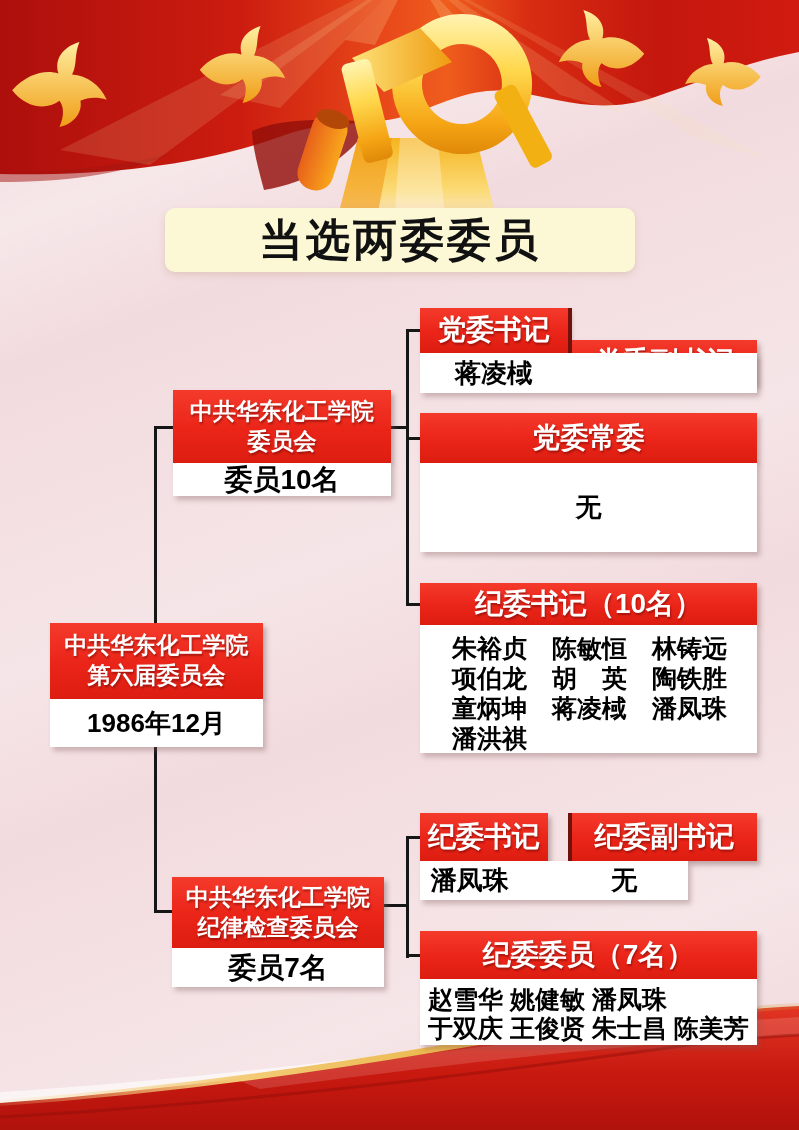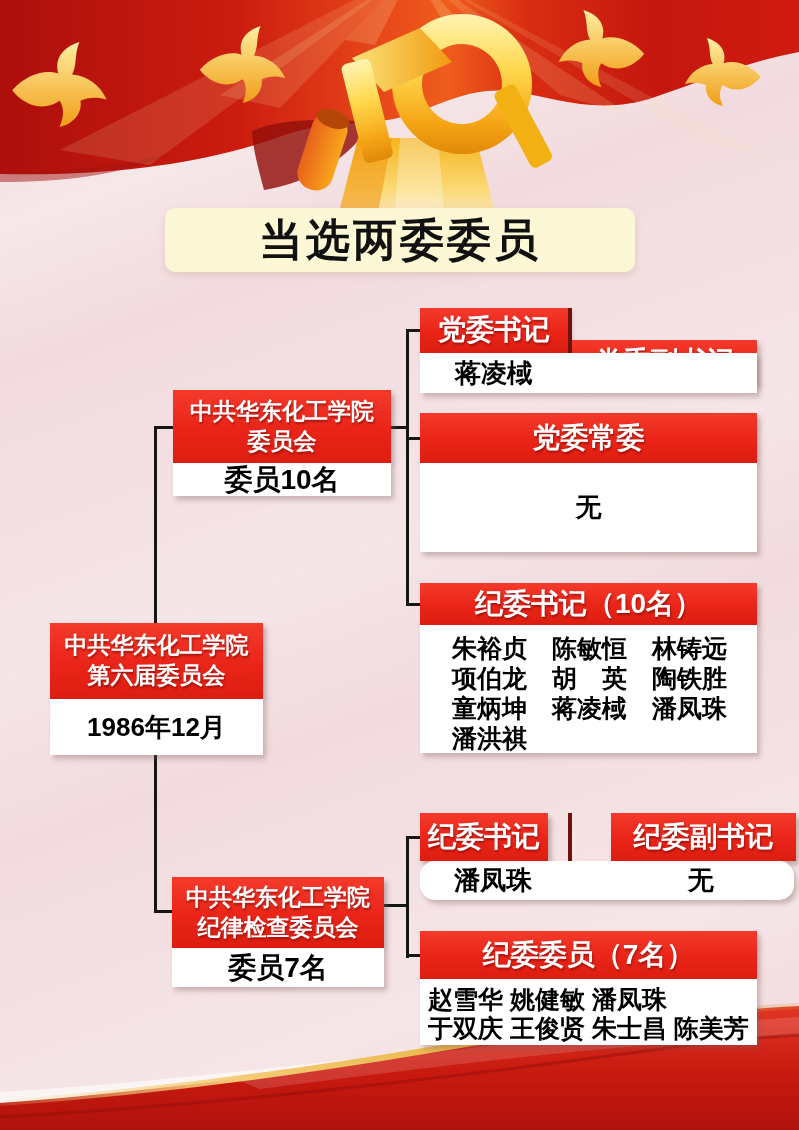--- a/index.html
+++ b/index.html
@@ -138,21 +138,21 @@
 
   <div class="conn" style="left:384px;top:904px;width:24px;height:3px;"></div>
   <div class="conn" style="left:406px;top:836px;width:3px;height:122px;"></div>
   <div class="conn" style="left:406px;top:836px;width:16px;height:3px;"></div>
   <div class="conn" style="left:406px;top:954px;width:16px;height:3px;"></div>
 
   <div class="red-box fs23" style="left:50px;top:623px;width:213px;height:76px;">
     <div>中共华东化工学院</div>
     <div>第六届委员会</div>
   </div>
-  <div class="white-box fs26" style="left:50px;top:699px;width:213px;height:56px;">1986年12月</div>
+  <div class="white-box fs26" style="left:50px;top:699px;width:213px;height:48px;">1986年12月</div>
 
   <div class="red-box fs23" style="left:173px;top:390px;width:218px;height:73px;">
     <div>中共华东化工学院</div>
     <div>委员会</div>
   </div>
   <div class="white-box fs24" style="left:173px;top:463px;width:218px;height:33px;">委员10名</div>
 
   <div class="red-box fs24" style="left:420px;top:308px;width:148px;height:45px;">党委书记</div>
   <div class="divider" style="left:568px;top:308px;width:4px;height:45px;"></div>
   <div class="red-box fs24" style="left:572px;top:308px;width:185px;height:45px;margin-top:32px;">党委副书记</div>
@@ -172,22 +172,22 @@
   </div>
 
   <div class="red-box fs23" style="left:172px;top:877px;width:212px;height:71px;">
     <div>中共华东化工学院</div>
     <div>纪律检查委员会</div>
   </div>
   <div class="white-box fs24" style="left:172px;top:948px;width:212px;height:39px;">委员7名</div>
 
   <div class="red-box fs24" style="left:420px;top:813px;width:128px;height:48px;">纪委书记</div>
   <div class="divider" style="left:568px;top:813px;width:4px;height:48px;"></div>
-  <div class="red-box fs24" style="left:572px;top:813px;width:185px;height:48px;margin-left:39px;">纪委副书记</div>
-  <div class="white-box split-val" style="left:420px;top:861px;width:374px;height:39px;border-radius:15px;">
+  <div class="red-box fs24" style="left:572px;top:813px;width:185px;height:48px;">纪委副书记</div>
+  <div class="white-box split-val" style="left:420px;top:861px;width:268px;height:39px;">
     <div class="cell fs26" style="width:148px;">潘凤珠</div>
     <div class="cell fs26" style="width:189px;">无</div>
   </div>
 
   <div class="red-box fs24" style="left:420px;top:931px;width:337px;height:48px;">纪委委员（7名）</div>
   <div class="names-box" style="left:420px;top:979px;width:329px;height:60px;padding:6px 0 0 8px;">
     <div style="line-height:29px;">赵雪华 姚健敏 潘凤珠</div>
     <div style="line-height:29px;">于双庆 王俊贤 朱士昌 陈美芳</div>
   </div>
 

